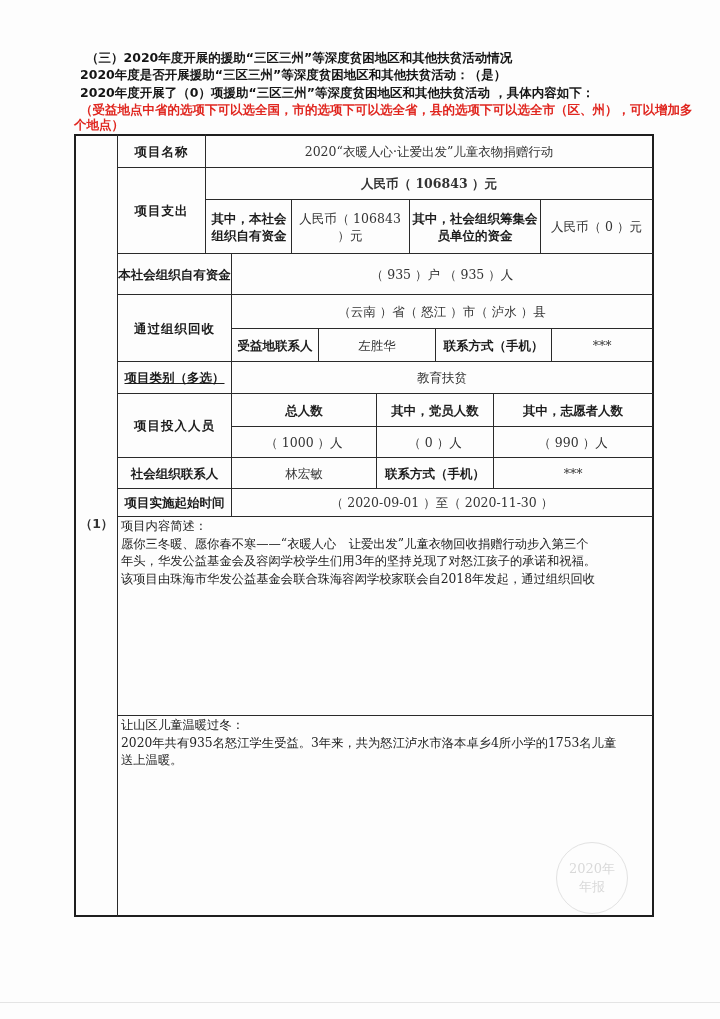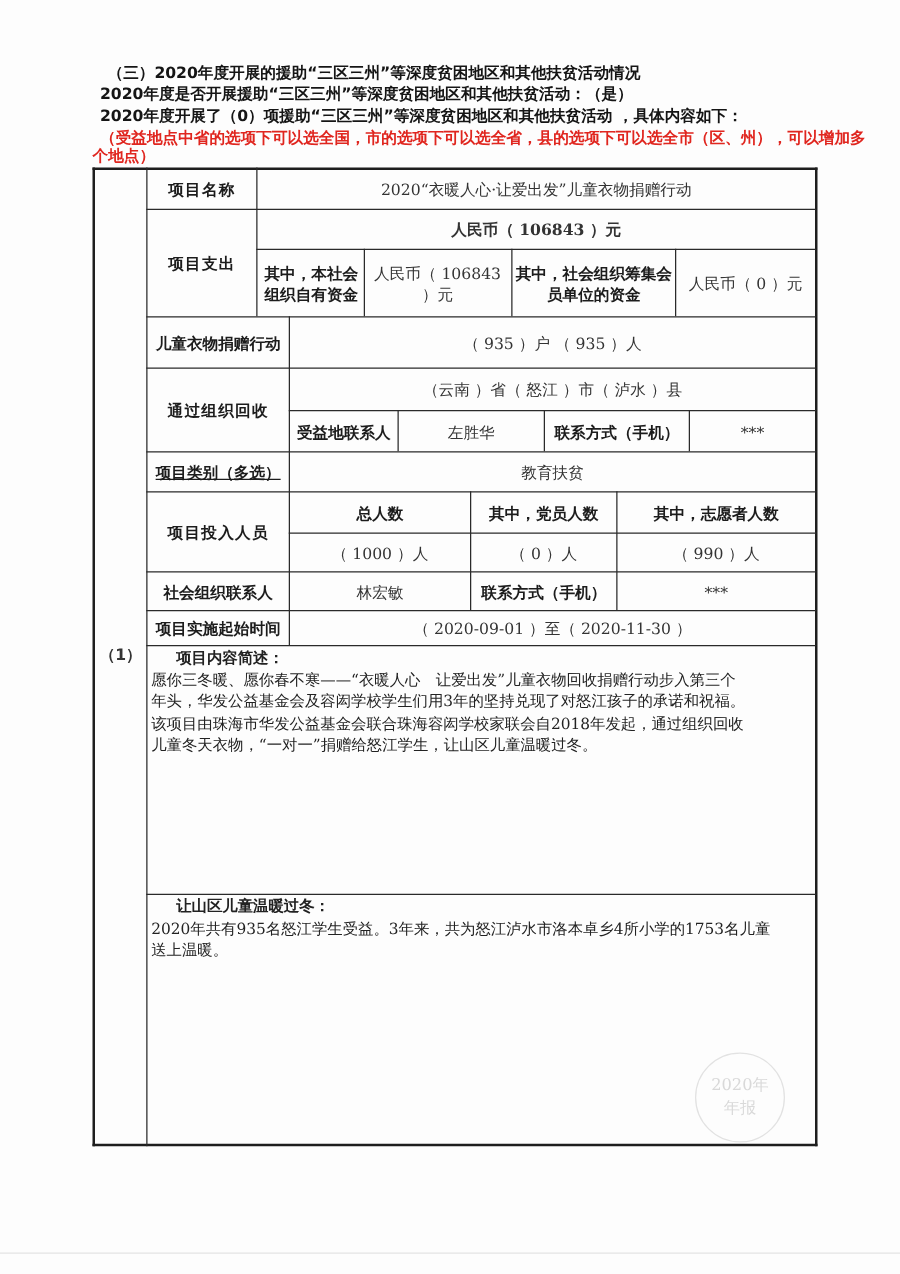--- a/index.html
+++ b/index.html
@@ -7,21 +7,21 @@
          font-family:"DejaVu Serif","Liberation Serif",serif; color:#1c1c1c; }
   .hdr { position:absolute; left:80px; font-family:"DejaVu Sans","Liberation Sans",sans-serif; font-weight:bold; font-size:12.5px; line-height:15px; white-space:nowrap; color:#151515; }
   .red { color:#e0261f; }
   .hl { position:absolute; background:#2a2a2a; height:1px; }
   .vl { position:absolute; background:#2a2a2a; width:1px; }
   .thick { background:#1e1e1e; }
   .cell { position:absolute; display:flex; align-items:center; justify-content:center; text-align:center; font-size:12.5px; line-height:17px; }
   .lbl { font-family:"DejaVu Sans","Liberation Sans",sans-serif; font-weight:bold; letter-spacing:1px; }
   .val { font-family:"DejaVu Serif","Liberation Serif",serif; color:#333; }
   .para { position:absolute; font-size:12.3px; line-height:17.5px; color:#222; }
-  .para .t { font-family:"DejaVu Sans","Liberation Sans",sans-serif; font-weight:bold; display:block;margin-left:20px; }
+  .para .t { font-family:"DejaVu Sans","Liberation Sans",sans-serif; font-weight:normal; display:block; }
   .stamp { position:absolute; left:556px; top:842px; width:70px; height:70px; border:1px solid #e2e2e2; border-radius:50%;
            display:flex; flex-direction:column; align-items:center; justify-content:center; color:#d9d9d9; font-size:13px; line-height:18px; }
   .bottom-rule { position:absolute; left:0; top:1002px; width:720px; height:1px; background:#e4e4e4; }
 </style>
 </head>
 <body>
 
 <div class="hdr" style="top:50px;left:86px;">（三）2020年度开展的援助“三区三州”等深度贫困地区和其他扶贫活动情况</div>
 <div class="hdr" style="top:67px;left:80px;">2020年度是否开展援助“三区三州”等深度贫困地区和其他扶贫活动：（是）</div>
 <div class="hdr" style="top:85px;left:80px;">2020年度开展了（0）项援助“三区三州”等深度贫困地区和其他扶贫活动 ，具体内容如下：</div>
@@ -68,21 +68,21 @@
   <div class="cell lbl" style="left:118px;top:135px;width:87px;height:32px;">项目名称</div>
   <div class="cell val" style="left:206px;top:135px;width:446px;height:32px;">2020“衣暖人心·让爱出发”儿童衣物捐赠行动</div>
 
   <div class="cell lbl" style="left:118px;top:168px;width:87px;height:85px;">项目支出</div>
   <div class="cell val" style="left:206px;top:168px;width:446px;height:31px;font-weight:bold;">人民币（ 106843 ）元</div>
   <div class="cell lbl" style="left:210px;top:200px;width:78px;height:53px;letter-spacing:0;">其中，本社会组织自有资金</div>
   <div class="cell val" style="left:294px;top:200px;width:112px;height:53px;">人民币（ 106843 ）元</div>
   <div class="cell lbl" style="left:412px;top:200px;width:126px;height:53px;letter-spacing:0;">其中，社会组织筹集会员单位的资金</div>
   <div class="cell val" style="left:541px;top:200px;width:111px;height:53px;">人民币（ 0 ）元</div>
 
-  <div class="cell lbl" style="left:118px;top:254px;width:113px;height:40px;letter-spacing:0;">儿童衣物捐赠行动</div>
+  <div class="cell lbl" style="left:118px;top:254px;width:113px;height:40px;letter-spacing:0;">本社会组织自有资金</div>
   <div class="cell val" style="left:232px;top:254px;width:420px;height:40px;">（ 935 ）户 （ 935 ）人</div>
 
   <div class="cell lbl" style="left:118px;top:295px;width:113px;height:66px;">通过组织回收</div>
   <div class="cell val" style="left:232px;top:295px;width:420px;height:33px;">（云南 ）省（ 怒江 ）市（ 泸水 ）县</div>
   <div class="cell lbl" style="left:234px;top:329px;width:82px;height:32px;letter-spacing:0;">受益地联系人</div>
   <div class="cell val" style="left:319px;top:329px;width:116px;height:32px;">左胜华</div>
   <div class="cell lbl" style="left:436px;top:329px;width:115px;height:32px;letter-spacing:0;">联系方式（手机）</div>
   <div class="cell val" style="left:552px;top:329px;width:100px;height:32px;">***</div>
 
   <div class="cell lbl" style="left:118px;top:362px;width:113px;height:31px;letter-spacing:0;text-decoration:underline;">项目类别（多选）</div>
@@ -102,21 +102,20 @@
   <div class="cell val" style="left:494px;top:458px;width:158px;height:30px;">***</div>
 
   <div class="cell lbl" style="left:118px;top:489px;width:113px;height:27px;letter-spacing:0;">项目实施起始时间</div>
   <div class="cell val" style="left:232px;top:489px;width:420px;height:27px;">（ 2020-09-01 ）至（ 2020-11-30 ）</div>
 
   <div class="para" style="left:121px;top:518px;width:530px;">
     <span class="t">项目内容简述：</span>
     <span style="display:block;white-space:nowrap;">愿你三冬暖、愿你春不寒——“衣暖人心　让爱出发”儿童衣物回收捐赠行动步入第三个</span>
     <span style="display:block;white-space:nowrap;">年头，华发公益基金会及容闳学校学生们用3年的坚持兑现了对怒江孩子的承诺和祝福。</span>
     <span style="display:block;white-space:nowrap;">该项目由珠海市华发公益基金会联合珠海容闳学校家联会自2018年发起，通过组织回收</span>
-    <span style="display:block;white-space:nowrap;">儿童冬天衣物，“一对一”捐赠给怒江学生，让山区儿童温暖过冬。</span>
   </div>
 
   <div class="para" style="left:121px;top:717px;width:530px;">
     <span class="t">让山区儿童温暖过冬：</span>
     <span style="display:block;white-space:nowrap;">2020年共有935名怒江学生受益。3年来，共为怒江泸水市洛本卓乡4所小学的1753名儿童</span>
     <span style="display:block;white-space:nowrap;">送上温暖。</span>
   </div>
 </div>
 
 <div class="stamp">

